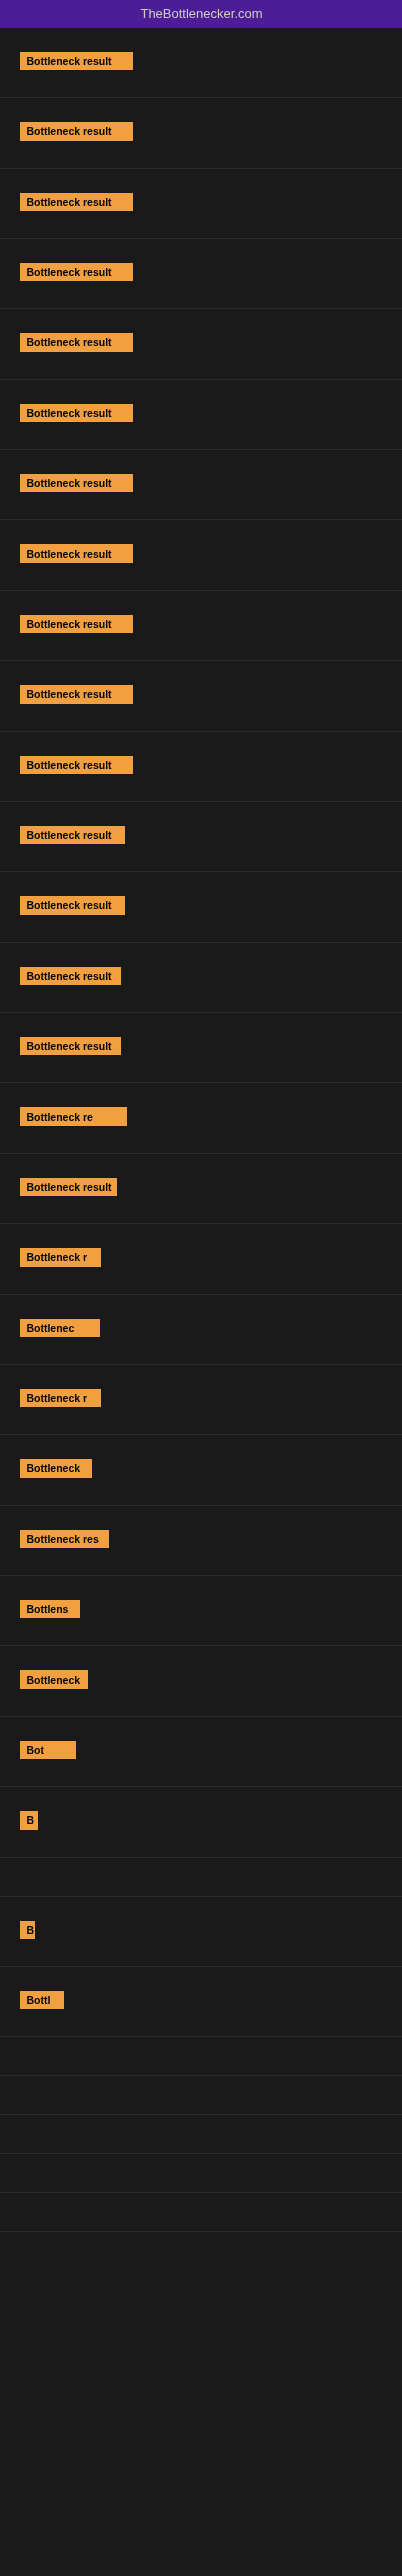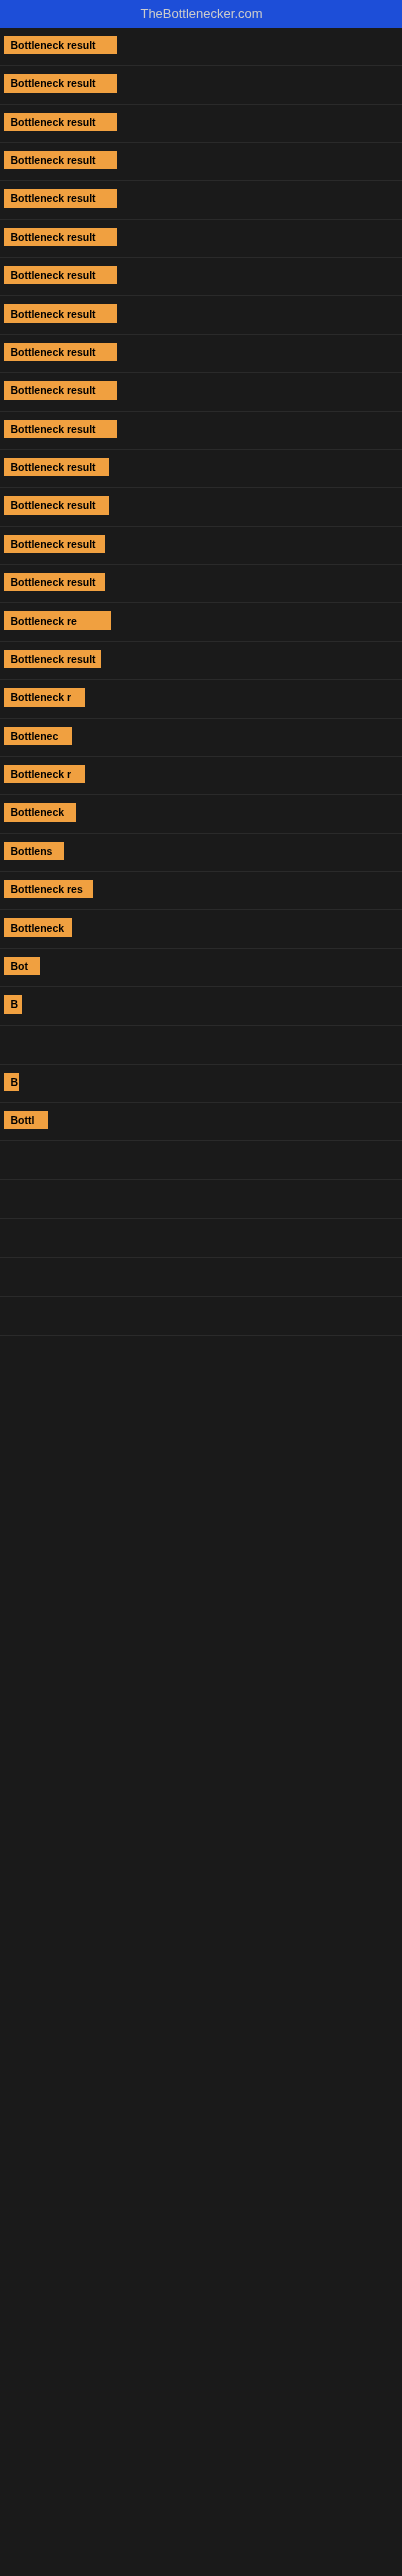--- a/index.html
+++ b/index.html
@@ -12,30 +12,30 @@
       min-height: 2576px;
       background-color: #1a1a1a;
       font-family: Arial, sans-serif;
       position: relative;
     }
     .site-title {
       text-align: center;
       color: #cccccc;
       font-size: 13px;
       padding: 6.4px 0;
-      background-color: #1d4ed8;
+      background-color: #4c1d95;
     }
     .bottleneck-bar {
       display: inline-block;
       background-color: #f0a040;
       color: #000000;
       font-size: 10.5px;
       font-weight: bold;
       padding: 3.2px 6.4px;
-      margin: 0;
+      margin: 16px;
       white-space: nowrap;
       overflow: hidden;
     }
     .row {
       padding: 8px 4px;
       border-bottom: 0.8px solid #2a2a2a;
     }
   </style>
 </head>
 <body>
@@ -56,27 +56,27 @@
     <div class="row"><span class="bottleneck-bar" style="width: 113px;">Bottleneck result</span></div>
     <div class="row"><span class="bottleneck-bar" style="width: 113px;">Bottleneck result</span></div>
     <div class="row"><span class="bottleneck-bar" style="width: 113px;">Bottleneck result</span></div>
     <div class="row"><span class="bottleneck-bar" style="width: 105px;">Bottleneck result</span></div>
     <div class="row"><span class="bottleneck-bar" style="width: 105px;">Bottleneck result</span></div>
     <div class="row"><span class="bottleneck-bar" style="width: 101px;">Bottleneck result</span></div>
     <div class="row"><span class="bottleneck-bar" style="width: 101px;">Bottleneck result</span></div>
     <div class="row"><span class="bottleneck-bar" style="width: 107px;">Bottleneck re</span></div>
     <div class="row"><span class="bottleneck-bar" style="width: 97px;">Bottleneck result</span></div>
     <div class="row"><span class="bottleneck-bar" style="width: 81px;">Bottleneck r</span></div>
-    <div class="row"><span class="bottleneck-bar" style="width: 68px;">Bottlenec</span></div>
+    <div class="row"><span class="bottleneck-bar" style="width: 80px;">Bottlenec</span></div>
     <div class="row"><span class="bottleneck-bar" style="width: 81px;">Bottleneck r</span></div>
     <div class="row"><span class="bottleneck-bar" style="width: 72px;">Bottleneck</span></div>
+    <div class="row"><span class="bottleneck-bar" style="width: 89px;">Bottleneck res</span></div>
     <div class="row"><span class="bottleneck-bar" style="width: 60px;">Bottlens</span></div>
-    <div class="row"><span class="bottleneck-bar" style="width: 89px;">Bottleneck res</span></div>
     <div class="row"><span class="bottleneck-bar" style="width: 68px;">Bottleneck</span></div>
-    <div class="row"><span class="bottleneck-bar" style="width: 36px;">Bot</span></div>
+    <div class="row"><span class="bottleneck-bar" style="width: 56px;">Bot</span></div>
     <div class="row"><span class="bottleneck-bar" style="width: 17.7px;">B</span></div>
     <div class="row" style="height: 39px;"></div>
     <div class="row"><span class="bottleneck-bar" style="width: 14.5px;">B</span></div>
     <div class="row"><span class="bottleneck-bar" style="width: 44px;">Bottl</span></div>
     <div class="row" style="height: 39px;"></div>
     <div class="row" style="height: 39px;"></div>
     <div class="row" style="height: 39px;"></div>
     <div class="row" style="height: 39px;"></div>
     <div class="row" style="height: 39px;"></div>
   </div>

